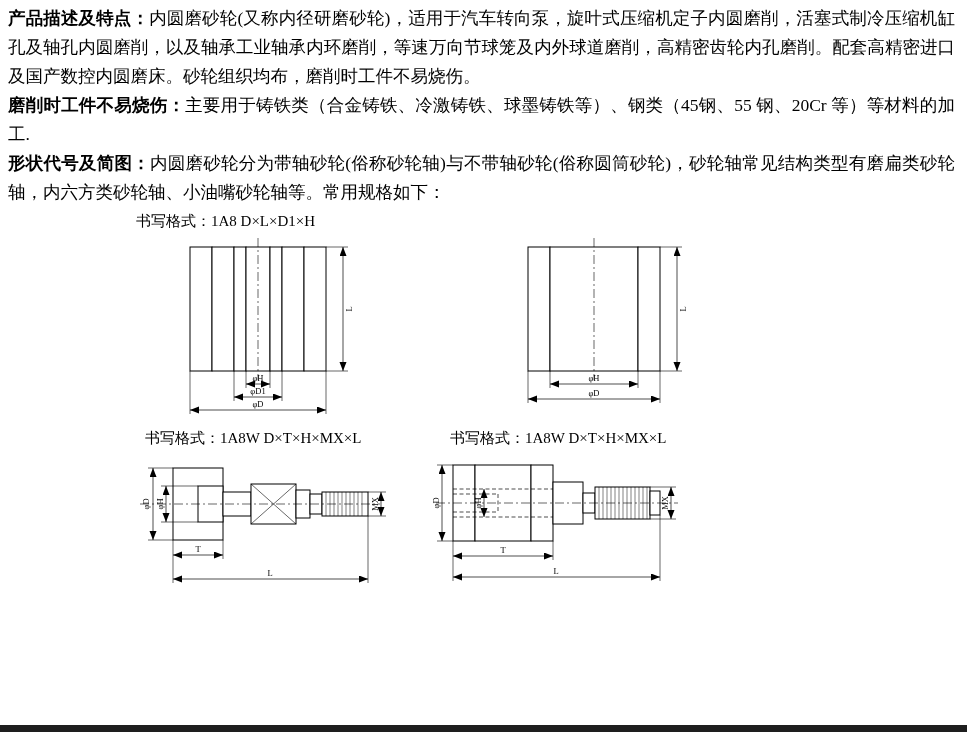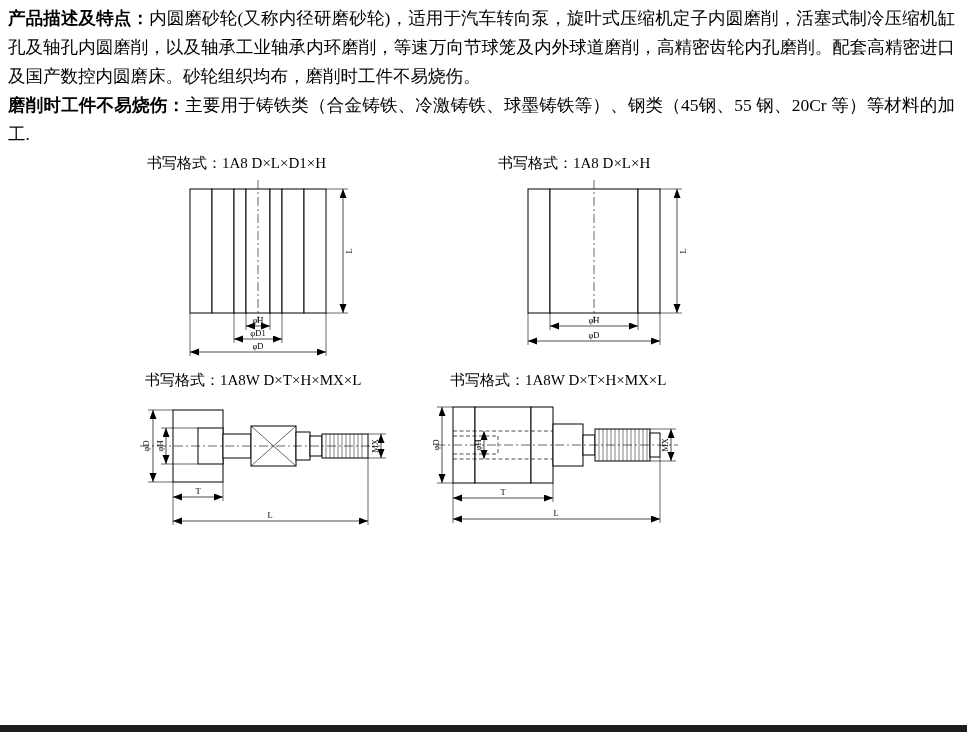--- a/index.html
+++ b/index.html
@@ -21,21 +21,21 @@
   }
   p.para b { font-weight: bold; }
   .sp1 { margin-bottom: 36px; }
   .sp2 { margin-bottom: 34px; }
   .draw-area { position: relative; height: 400px; }
   .fmt {
     position: absolute;
     font-size: 15px;
     white-space: nowrap;
   }
-  .fmt1 { left: 147px; top: 5px; }
+  .fmt1 { left: 136px; top: 5px; }
   .fmt2 { left: 498px; top: 5px; }
   .fmt3 { left: 145px; top: 222px; }
   .fmt4 { left: 450px; top: 222px; }
   svg.drawing { position: absolute; font-family: inherit; }
   .svgA { left: 135px; top: 28px; }
   .svgB { left: 478px; top: 28px; }
   .svgC { left: 128px; top: 246px; }
   .svgD { left: 428px; top: 246px; }
   .bottom-bar {
     position: absolute; left: 0; right: 0; bottom: 0;
@@ -52,26 +52,26 @@
 </head>
 <body>
 
 <div class="page">
 
   <div class="content">
     <p class="para sp1"><b>产品描述及特点：</b><span>内圆磨砂轮(又称内径研磨砂轮)，适用于汽车转向泵，旋叶式压缩机定子内圆磨削，活塞式制冷压缩机缸孔及轴孔内圆磨削，以及轴承工业轴承内环磨削，等速万向节球笼及内外球道磨削，高精密齿轮内孔磨削。配套高精密进口及国产数控内圆磨床。砂轮组织均布，磨削时工件不易烧伤。</span></p>
 
     <p class="para sp2"><b>磨削时工件不易烧伤：</b><span>主要用于铸铁类（合金铸铁、冷激铸铁、球墨铸铁等）、钢类（45钢、55 钢、20Cr 等）等材料的加工.</span></p>
 
+    <p class="para"><b>形状代号及简图：</b><span>内圆磨砂轮分为带轴砂轮(俗称砂轮轴)与不带轴砂轮(俗称圆筒砂轮)，砂轮轴常见结构类型有磨扁类砂轮轴，内六方类砂轮轴、小油嘴砂轮轴等。常用规格如下：</span></p>
   </div>
 
   <div class="draw-area">
 
     <div class="fmt fmt1">书写格式：1A8 D×L×D1×H</div>
-    <div class="fmt fmt2">书写格式：1A8 D×L×H</div>
 
     <svg class="drawing svgA" width="230" height="190" viewBox="0 0 230 190">
       <defs>
         <pattern id="stipA" width="5" height="5" patternUnits="userSpaceOnUse">
           <rect width="5" height="5" fill="#f2f0ea"></rect>
           <circle cx="1.2" cy="1.5" r="0.7" fill="#6f6f6f"></circle>
           <circle cx="3.6" cy="3.8" r="0.6" fill="#8d8d8d"></circle>
         </pattern>
         <marker id="arA" markerWidth="10" markerHeight="8" refX="9" refY="3.5" orient="auto-start-reverse" markerUnits="userSpaceOnUse">
           <path d="M0,0 L9,3.5 L0,7 z" fill="#000"></path>

